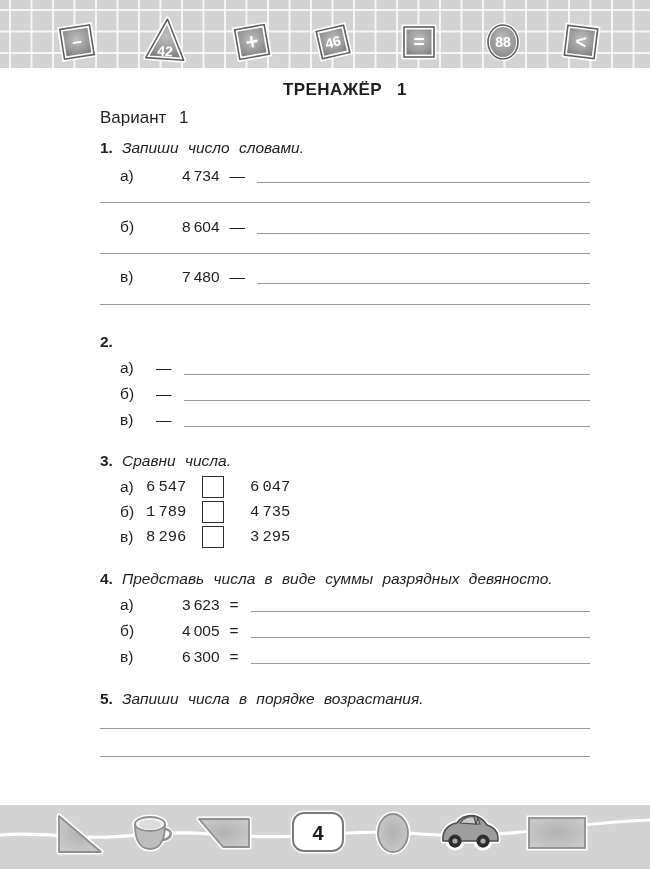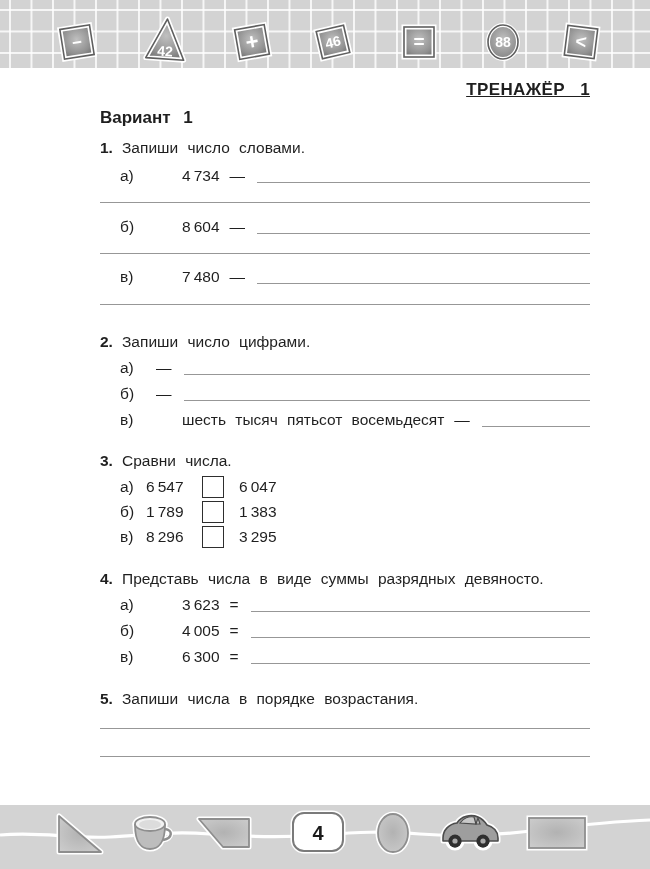--- a/index.html
+++ b/index.html
@@ -18,38 +18,38 @@
   }
   .hicon{position:absolute;top:16px;}
 
   
   .footer-band{position:absolute;left:0;bottom:0;width:650px;height:64px;background:#d3d3d3;}
   .wave{position:absolute;left:0;top:0;}
   .ficon{position:absolute;}
 
   
   .content{position:absolute;left:100px;top:68px;width:490px;font-size:15.5px;line-height:20px;}
-  .page-title{margin:12px 0 0;text-align:right;font-size:17px;font-weight:700;word-spacing:10px;letter-spacing:.4px;text-decoration:underline;}
-  .variant{margin-top:8px;font-size:17px;font-weight:700;word-spacing:8px;}
+  .page-title{margin:12px 0 0;text-align:center;font-size:17px;font-weight:700;word-spacing:10px;letter-spacing:.4px;}
+  .variant{margin-top:8px;font-size:17px;font-weight:400;word-spacing:8px;}
 
   .sec-header{display:flex;}
   .sec-num{font-weight:700;width:22px;flex:0 0 22px;}
-  .sec-inst{word-spacing:5px;}
+  .sec-inst{word-spacing:5px;font-style:italic;}
 
   .item-row{display:flex;align-items:flex-end;padding-left:20px;}
   .item-label{width:26px;flex:0 0 26px;}
   .item-val{white-space:pre;word-spacing:5px;margin-left:36px;}
   .item-sep{margin:0 12px 0 10px;}
   .ans-line{flex:1;border-bottom:1.6px solid #979797;margin-bottom:3px;}
   .full-line{border-bottom:1.6px solid #979797;height:0;}
 
   .cmp-row{display:flex;align-items:center;padding-left:20px;height:24px;}
-  .cmp-num-left{width:56px;flex:0 0 56px;white-space:pre;}
+  .cmp-num-left{width:56px;flex:0 0 56px;white-space:pre;font-family:Liberation Mono, monospace;}
   .cmp-box{width:20px;height:20px;border:1.6px solid #2e2e2e;background:#fff;flex:0 0 auto;}
-  .cmp-num-right{margin-left:15px;white-space:pre;}
+  .cmp-num-right{margin-left:26px;white-space:pre;font-family:Liberation Mono, monospace;}
 
   .num-list{padding-left:20px;word-spacing:7px;white-space:pre-wrap;}
 
   .mt6{margin-top:6px;}
 </style>
 </head>
 <body>
 
 <div class="page">
 
@@ -144,56 +144,54 @@
         <span class="item-val">7 480</span>
         <span class="item-sep">—</span>
         <span class="ans-line"></span>
       </div>
       <div class="full-line" style="margin-top:17px"></div>
     </div>
 
     <div>
       <div class="sec-header" style="margin-top:27px">
         <span class="sec-num">2.</span>
-        <span class="sec-inst">Запиши число цифрами.</span>
-      </div>
-      <div class="item-row mt6">
-        <span class="item-label">а)</span>
-        <span class="item-sep">—</span>
-        <span class="ans-line"></span>
-      </div>
-      <div class="item-row mt6">
-        <span class="item-label">б)</span>
-        <span class="item-sep">—</span>
-        <span class="ans-line"></span>
-      </div>
-      <div class="item-row mt6">
-        <span class="item-label">в)</span>
-        <span class="item-val">шесть тысяч пятьсот восемьдесят</span>
+      </div>
+      <div class="item-row mt6">
+        <span class="item-label">а)</span>
+        <span class="item-sep">—</span>
+        <span class="ans-line"></span>
+      </div>
+      <div class="item-row mt6">
+        <span class="item-label">б)</span>
+        <span class="item-sep">—</span>
+        <span class="ans-line"></span>
+      </div>
+      <div class="item-row mt6">
+        <span class="item-label">в)</span>
         <span class="item-sep">—</span>
         <span class="ans-line"></span>
       </div>
     </div>
 
     <div>
       <div class="sec-header" style="margin-top:21px">
         <span class="sec-num">3.</span>
         <span class="sec-inst">Сравни числа.</span>
       </div>
       <div class="cmp-row" style="margin-top:4px">
         <span class="item-label">а)</span>
         <span class="cmp-num-left">6 547</span>
         <span class="cmp-box"></span>
         <span class="cmp-num-right">6 047</span>
       </div>
       <div class="cmp-row" style="margin-top:1px">
         <span class="item-label">б)</span>
         <span class="cmp-num-left">1 789</span>
         <span class="cmp-box"></span>
-        <span class="cmp-num-right">1 383</span>
+        <span class="cmp-num-right">4 735</span>
       </div>
       <div class="cmp-row" style="margin-top:1px">
         <span class="item-label">в)</span>
         <span class="cmp-num-left">8 296</span>
         <span class="cmp-box"></span>
         <span class="cmp-num-right">3 295</span>
       </div>
     </div>
 
     <div>

